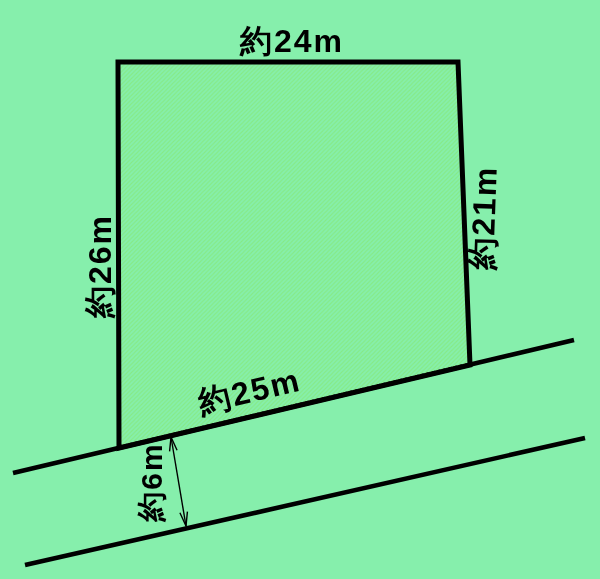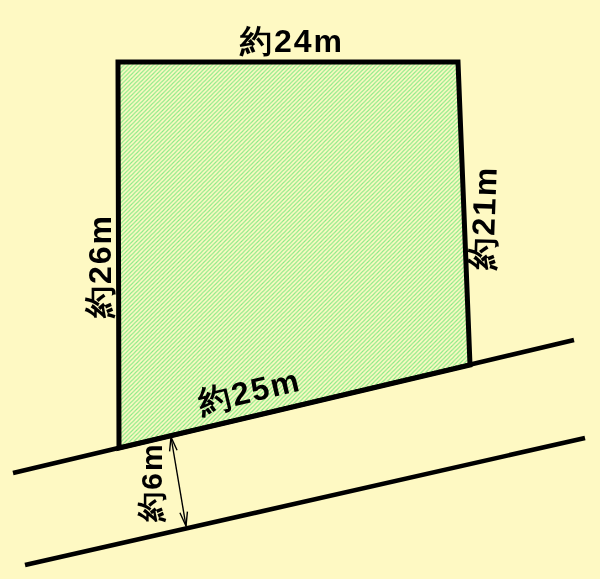--- a/index.html
+++ b/index.html
@@ -4,21 +4,21 @@
 <style>
   html, body {
     margin: 0;
     padding: 0;
     background: #ffffff;
   }
   .stage {
     position: relative;
     width: 600px;
     height: 579px;
-    background: #fef9c3;
+    background: #86efac;
     overflow: hidden;
   }
   .dim-label {
     font-family: "Liberation Sans", "DejaVu Sans", sans-serif;
     font-weight: 700;
     letter-spacing: 2px;
     fill: #000000;
   }
 </style>
 </head>

